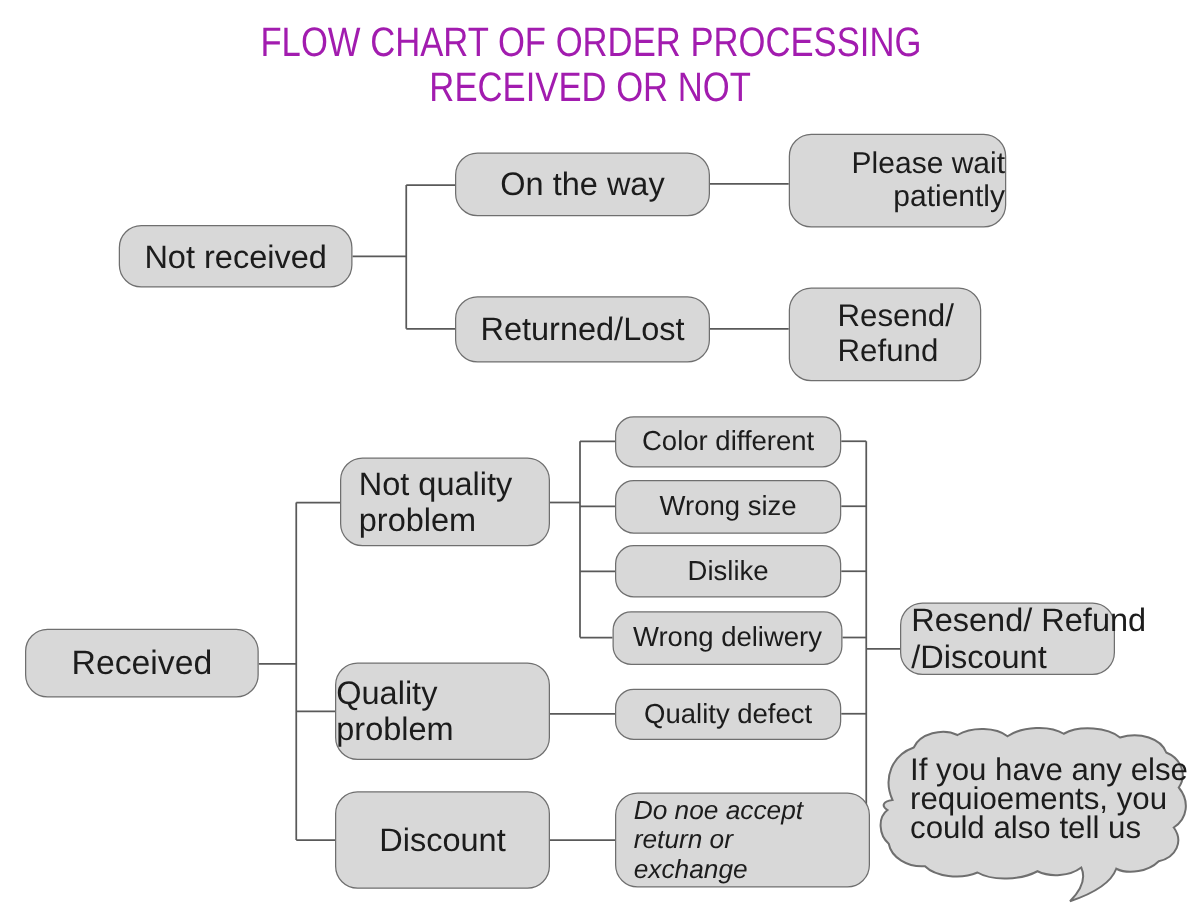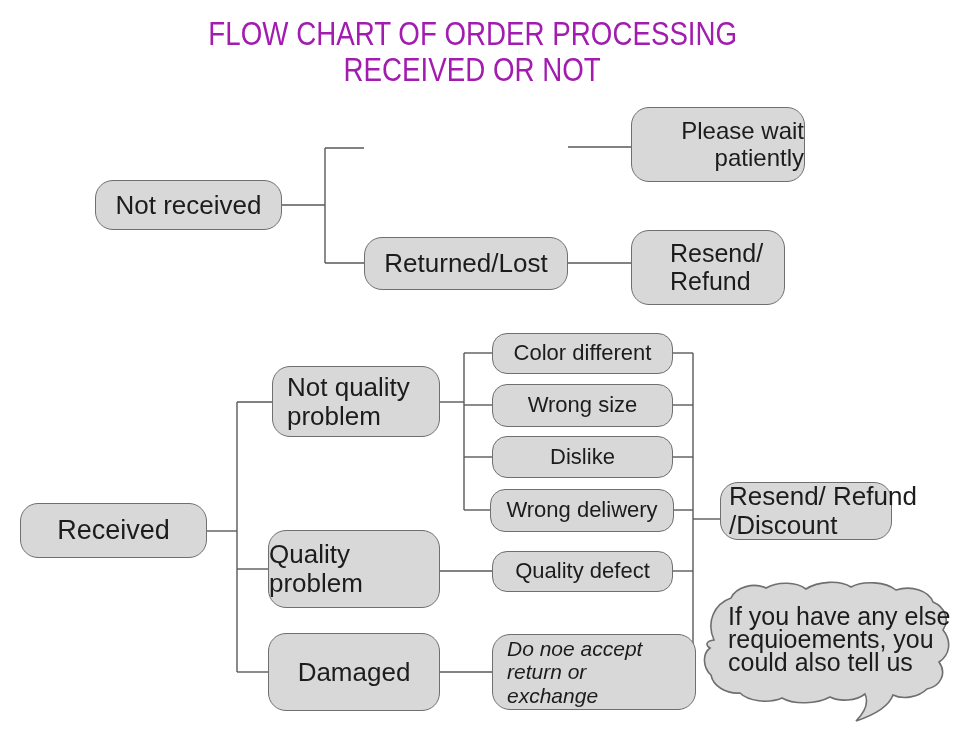--- a/index.html
+++ b/index.html
@@ -131,20 +131,23 @@
 
   <div class="title">
     <div><span class="condense">FLOW CHART OF ORDER PROCESSING</span></div>
     <div><span class="condense">RECEIVED OR NOT</span></div>
   </div>
 
   <div class="node center" style="left:95px; top:180px; width:187px; height:50px; font-size:26px;">
     <span>Not received</span>
   </div>
 
+  <div class="node center" style="left:364px; top:122px; width:204px; height:51px; font-size:26px;">
+    <span>On the way</span>
+  </div>
 
   <div class="node center" style="left:364px; top:237px; width:204px; height:53px; font-size:26px;">
     <span>Returned/Lost</span>
   </div>
 
   <div class="node" style="left:631px; top:107px; width:174px; height:75px; font-size:24px; padding-left:14px;text-align:right;">
     <span>Please wait</span>
     <span>patiently</span>
   </div>
 
@@ -161,21 +164,21 @@
     <span>Not quality</span>
     <span>problem</span>
   </div>
 
   <div class="node" style="left:268px; top:530px; width:172px; height:78px; font-size:26px; ">
     <span>Quality</span>
     <span>problem</span>
   </div>
 
   <div class="node center" style="left:268px; top:633px; width:172px; height:78px; font-size:26px;">
-    <span>Damaged</span>
+    <span>Discount</span>
   </div>
 
   <div class="node center small" style="left:492px; top:333px; width:181px; height:41px; font-size:22px;">
     <span>Color different</span>
   </div>
 
   <div class="node center small" style="left:492px; top:384px; width:181px; height:43px; font-size:22px;">
     <span>Wrong size</span>
   </div>
 

